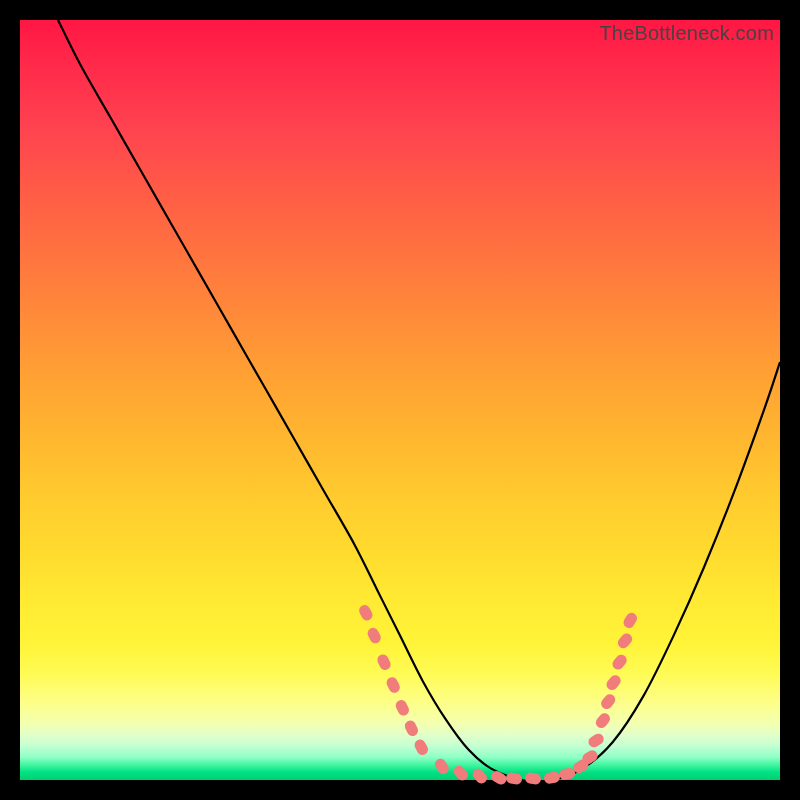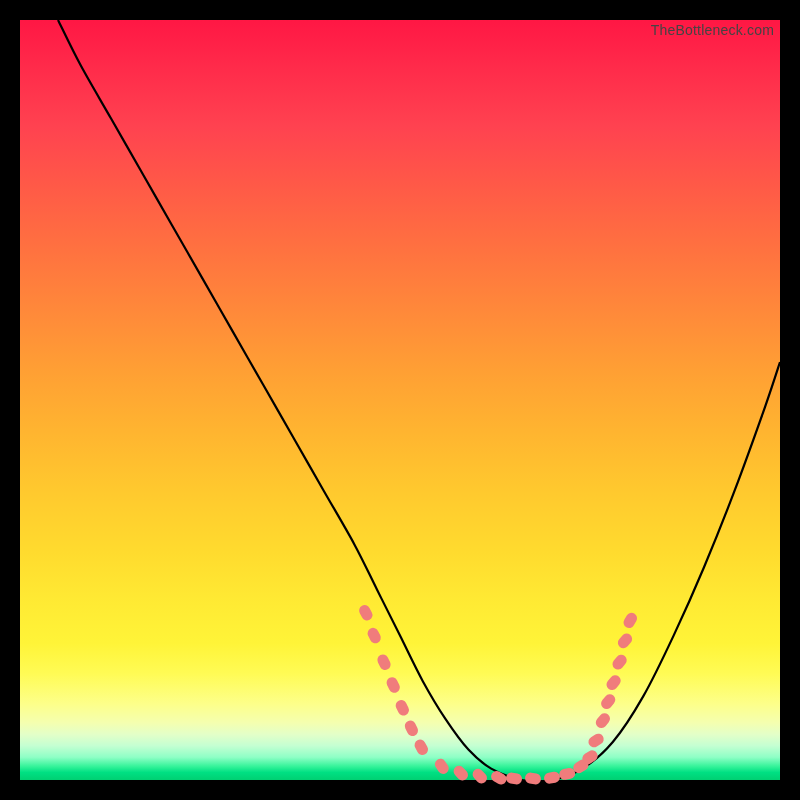--- a/index.html
+++ b/index.html
@@ -57,21 +57,21 @@
     top: 0;
     width: 760px;
     height: 760px;
     overflow: visible;
   }
   .watermark {
     position: absolute;
     top: 2px;
     right: 6px;
     color: #444;
-    font-size: 14px;
+    font-size: 20px;
     letter-spacing: 0.2px;
     font-weight: 500;
     user-select: none;
   }
 </style>
 </head>
 <body>
 
 <div class="frame">
   <div class="plot-area"></div>

